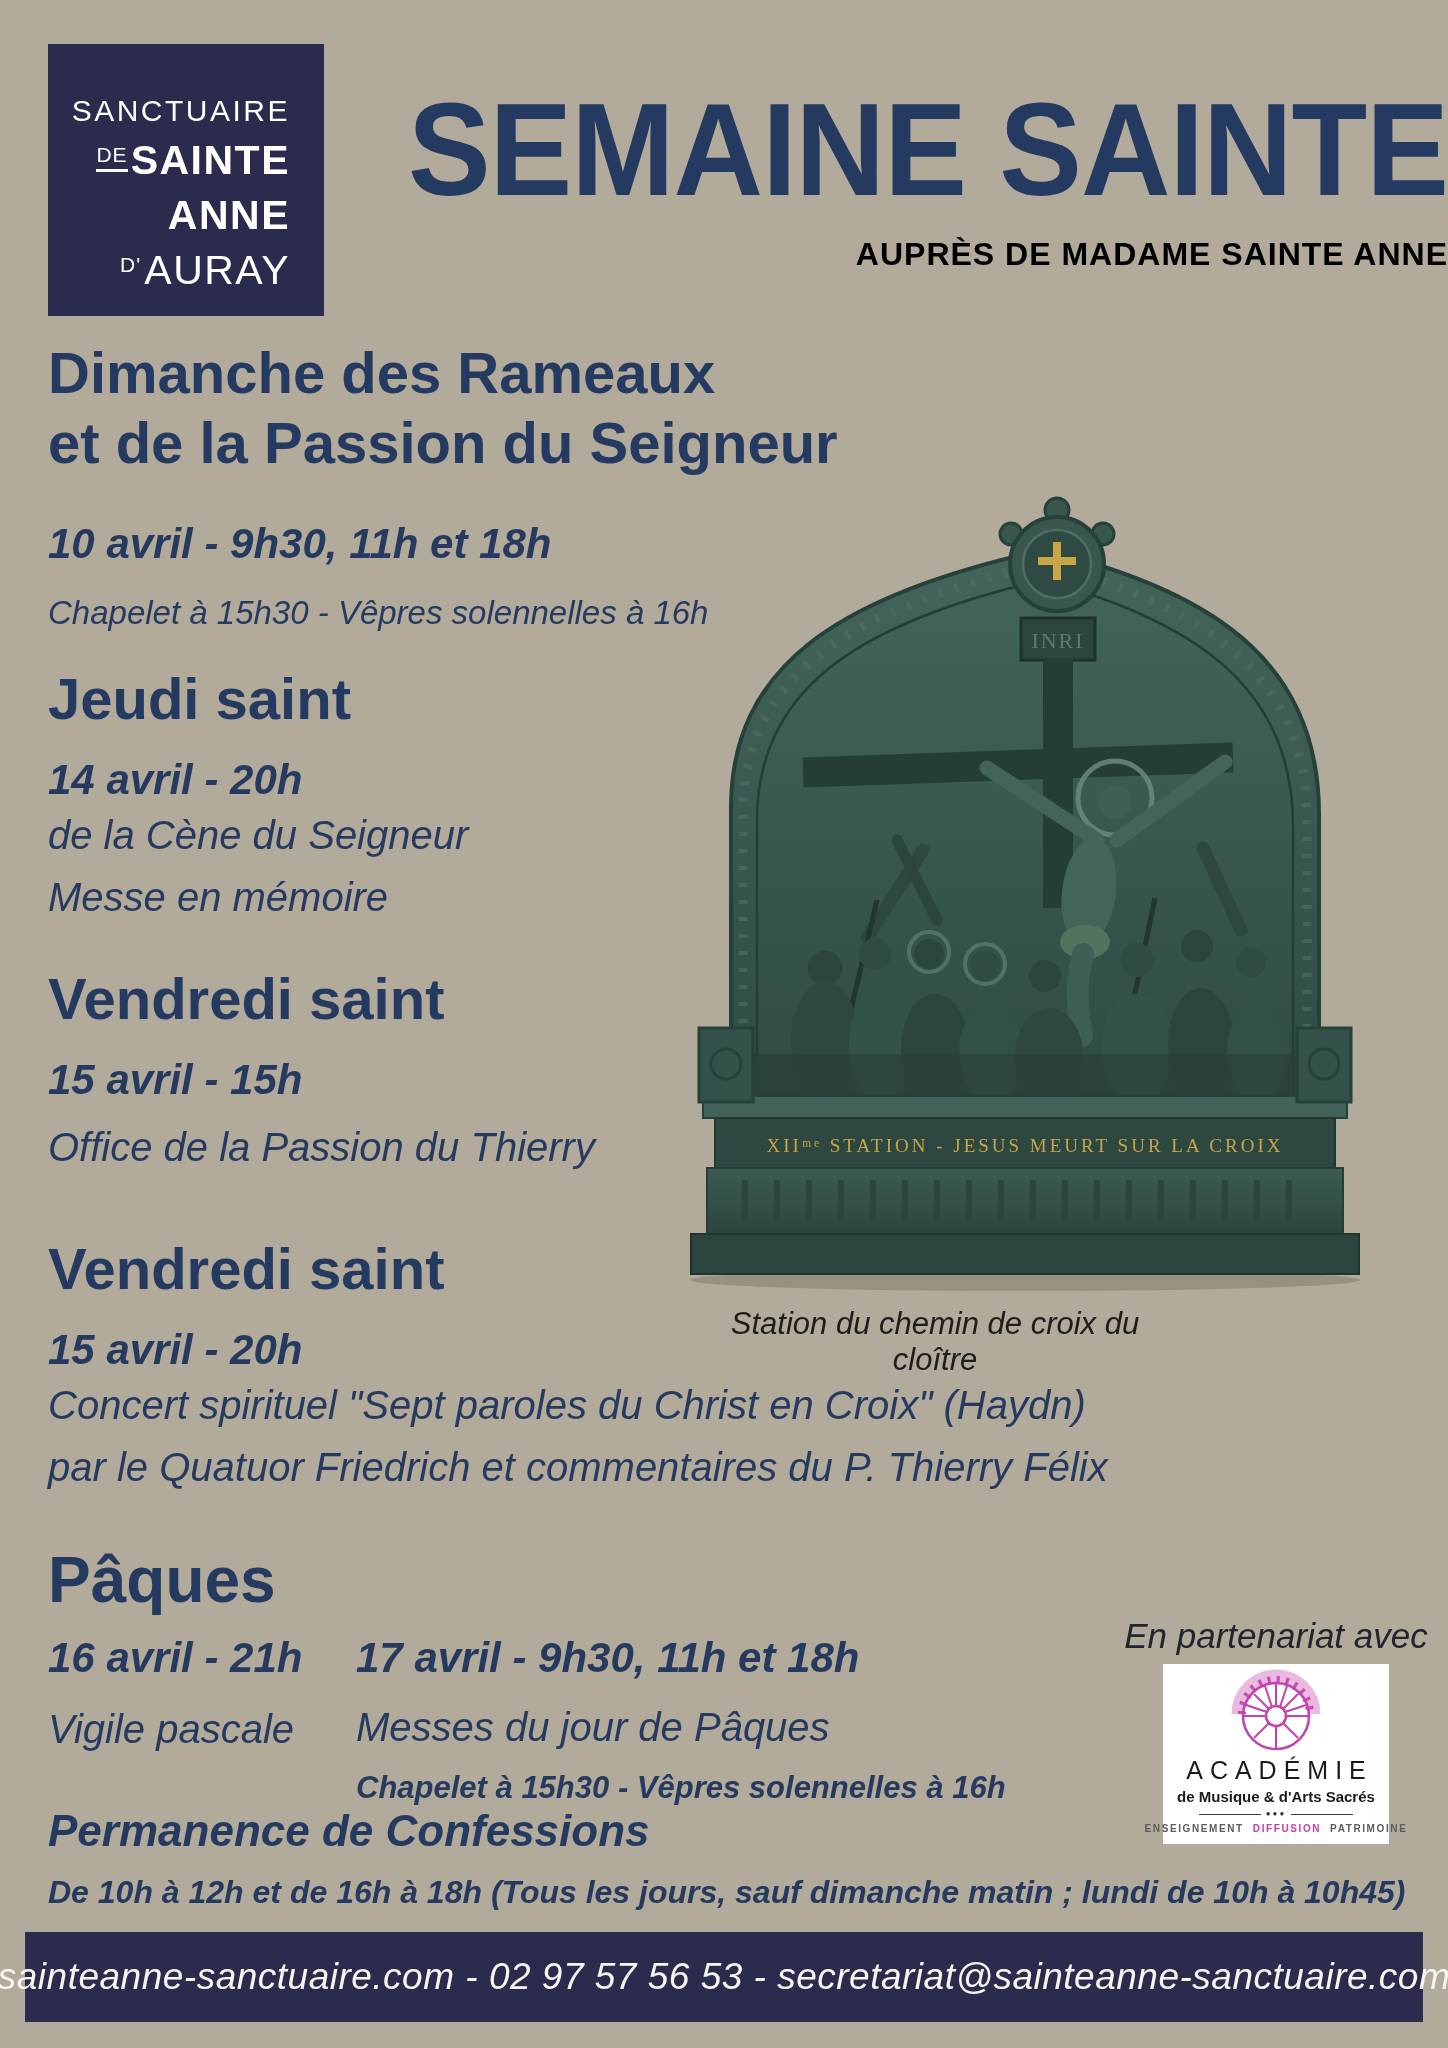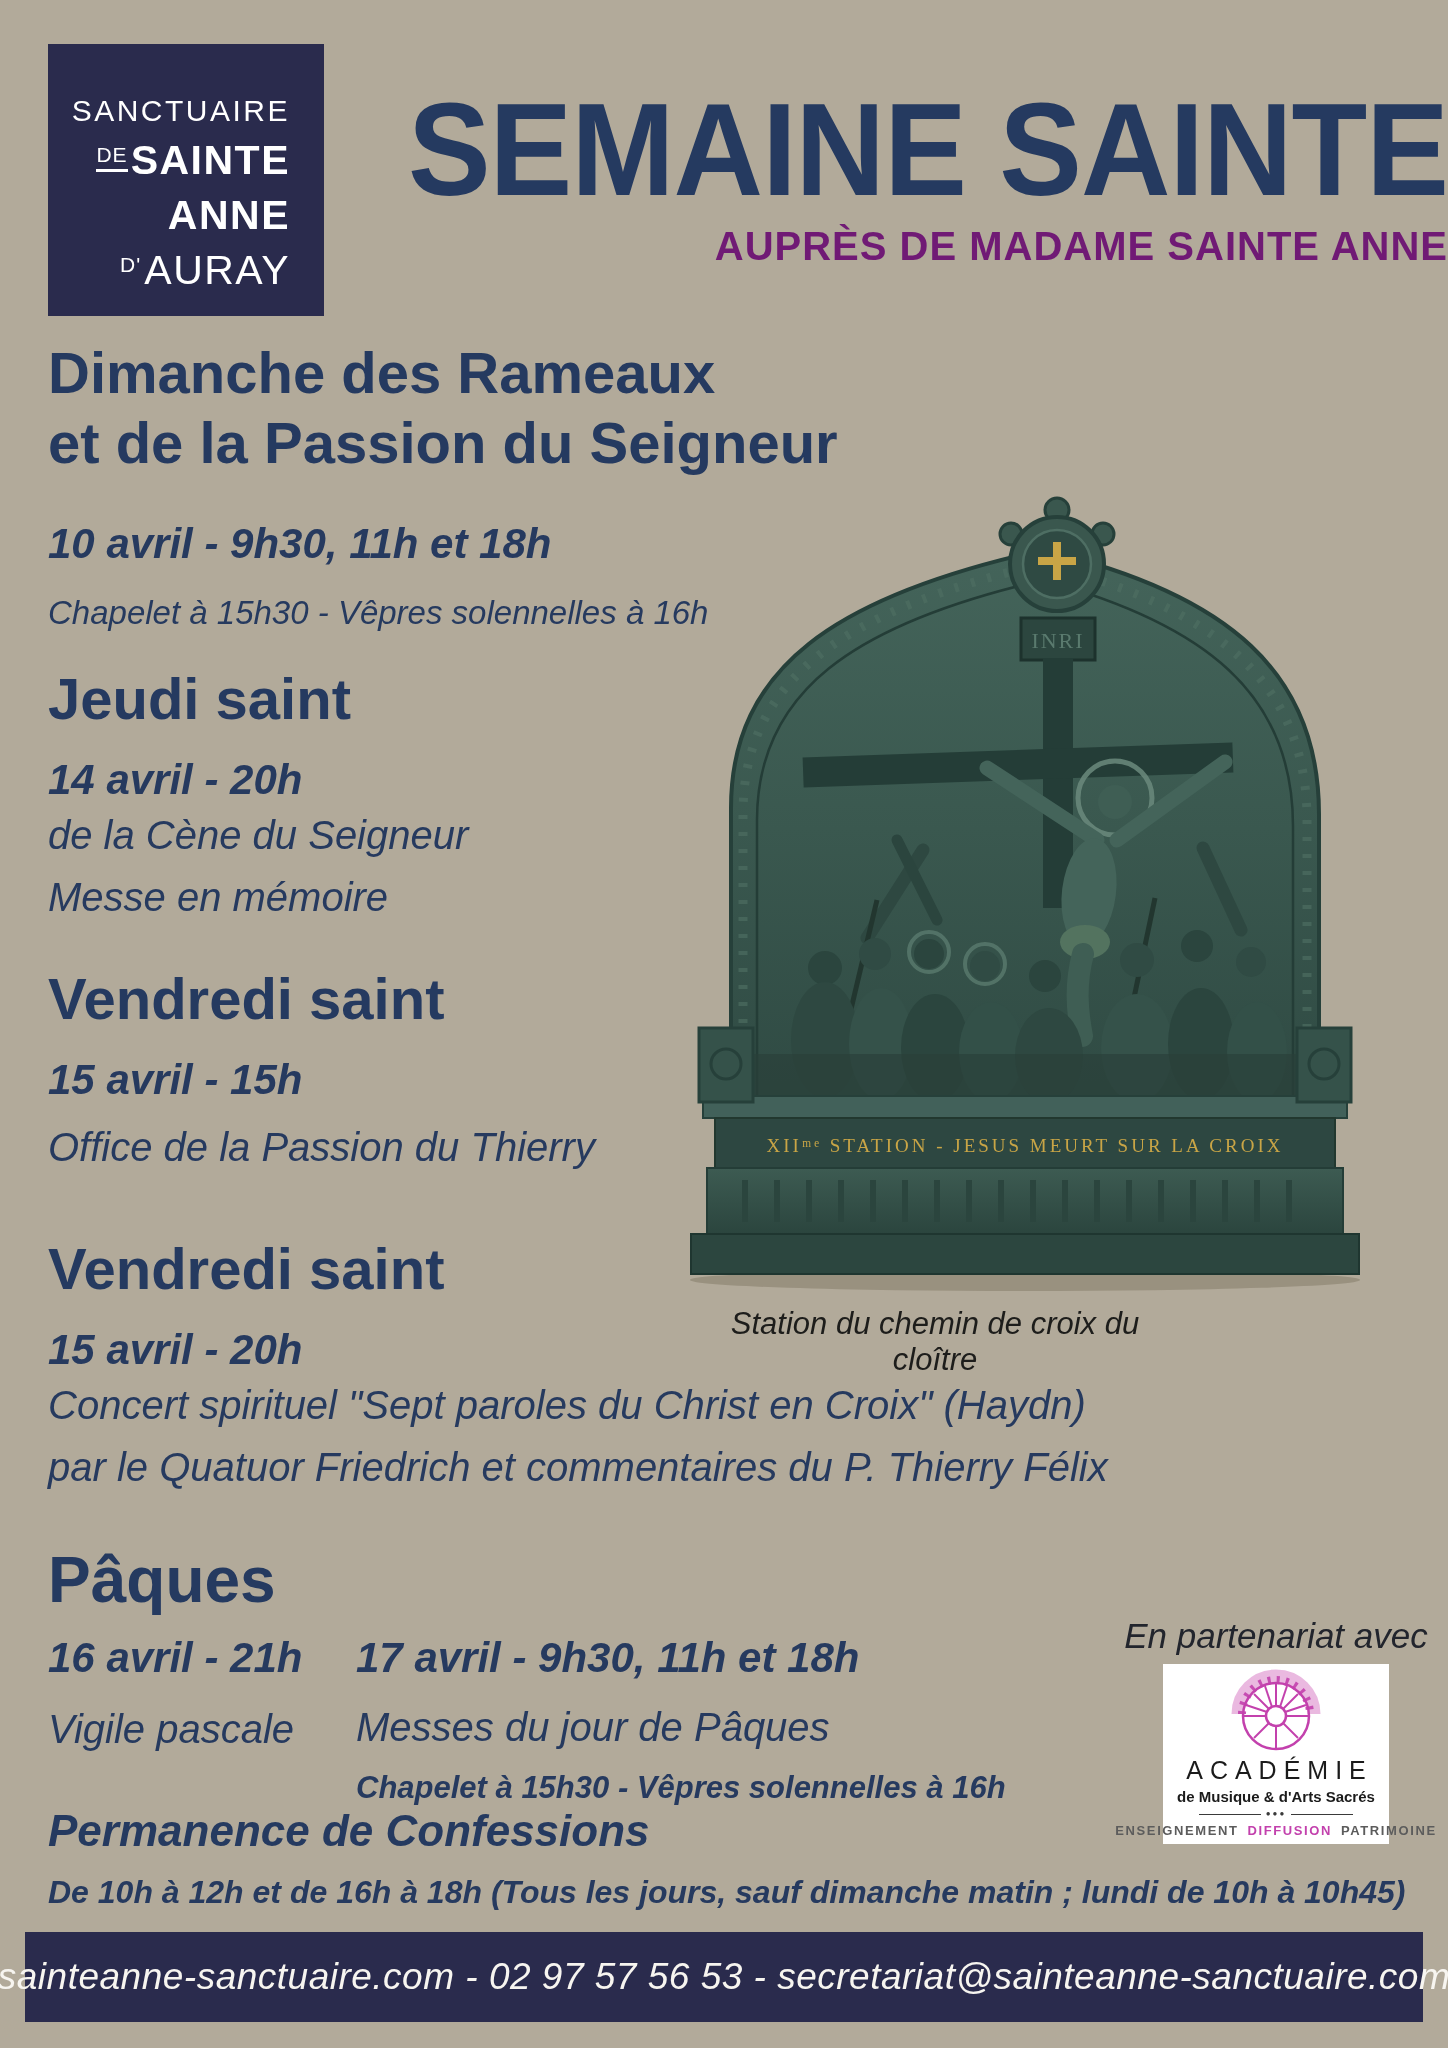--- a/index.html
+++ b/index.html
@@ -30,22 +30,22 @@
   .logo-row .sm.noline{ border-bottom:none; }
 
   
   .title-wrap{ left:322px; right:0; top:84px; text-align:right; }
   .poster-title{
     font-size:124px; font-weight:700; letter-spacing:-1px; line-height:1;
     display:inline-block; transform:scaleY(1.06); transform-origin:top center;
     color:#253a60; white-space:nowrap;
   }
   .poster-subtitle{
-    margin-top:16px; font-size:40px; font-weight:700; letter-spacing:1px;
-    color:#701a75; white-space:nowrap;
+    margin-top:28px; font-size:32px; font-weight:700; letter-spacing:1px;
+    color:#000000; white-space:nowrap;
   }
 
   
   .sec{ left:48px; white-space:nowrap; }
   .h-lg{ font-size:58px; font-weight:700; line-height:1.21; color:#253a60; }
   .h-xl{ font-size:64px; font-weight:700; line-height:1.15; color:#253a60; }
   .date-line{ font-size:42px; font-weight:700; font-style:italic; }
   .note-line{ font-size:33px; font-style:italic; }
   .desc-line{ font-size:40px; font-style:italic; line-height:62px; }
 
@@ -96,21 +96,21 @@
   .academie-title{
     font-size:25px; letter-spacing:7px; padding-left:7px;
     color:#1b1b1b; font-weight:400; margin-top:0px;
   }
   .academie-sub{ font-size:15px; color:#1b1b1b; margin-top:3px; font-weight:700; }
   .acad-divider{ display:flex; align-items:center; justify-content:center; gap:5px; margin-top:5px; }
   .acad-divider .rule{ width:62px; height:0; border-top:1.5px solid #3a3a3a; }
   .acad-divider .dots{ font-size:8px; color:#3a3a3a; letter-spacing:2px; line-height:1; }
   .academie-tag{
     display:flex; justify-content:center; gap:9px; margin-top:5px;
-    font-size:13px; letter-spacing:1.6px; color:#5c5c5c; font-weight:700;
+    font-size:10px; letter-spacing:1.6px; color:#5c5c5c; font-weight:700;
   }
   .academie-tag .mag{ color:#c341ad; }
 
   
   .footer-bar{
     left:25px; right:25px; top:1932px; height:90px;
     background:#2a2b4d; display:flex; align-items:center; justify-content:center;
   }
   .footer-text{
     color:#f7f5f0; font-size:37px; font-style:italic; letter-spacing:0.5px; white-space:nowrap;

